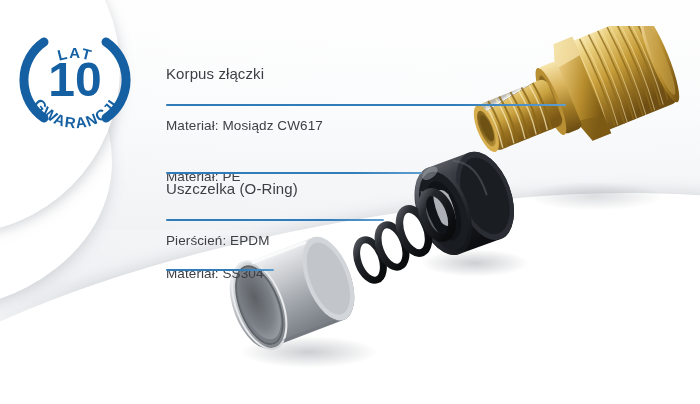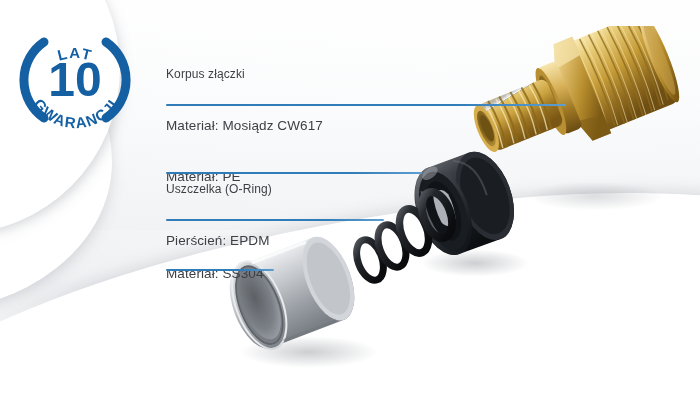--- a/index.html
+++ b/index.html
@@ -63,21 +63,21 @@
     box-shadow:5px 8px 16px -8px rgba(110,116,126,.30);
   }
 
   
   .badge{position:absolute;left:14px;top:18px;width:122px;height:124px;}
   .badge svg{display:block;}
 
   
   .callout{position:absolute;}
   .callout .l1{
-    font-size:12px;color:#3c3f44;line-height:16.5px;letter-spacing:.1px;white-space:nowrap;
+    font-size:15px;color:#3c3f44;line-height:16.5px;letter-spacing:.1px;white-space:nowrap;
   }
   .callout .l2{
     font-size:13.5px;color:#3c3f44;line-height:16.5px;letter-spacing:.1px;white-space:nowrap;margin-top:35px;
   }
   .rule{
     position:absolute;left:0;height:2px;
     background:linear-gradient(90deg,#2f7cb8 0%,#2f7cb8 72%,#5f9ed0 100%);
     border-radius:1px;
   }
 

